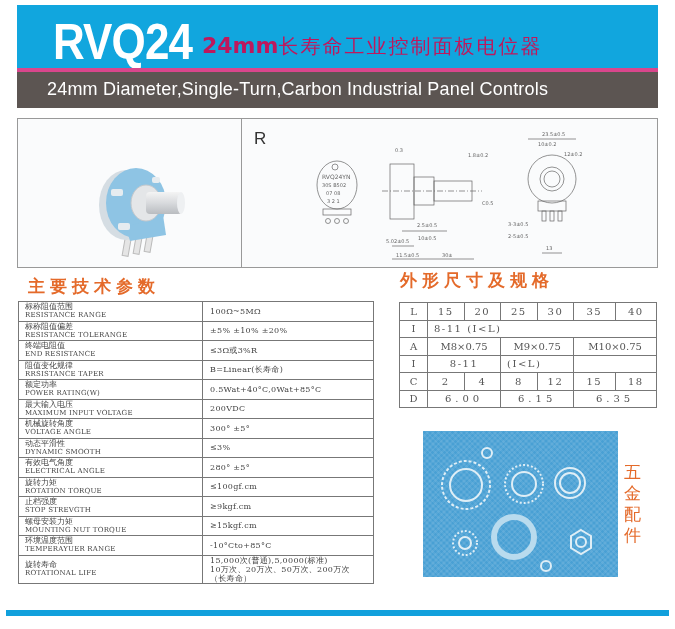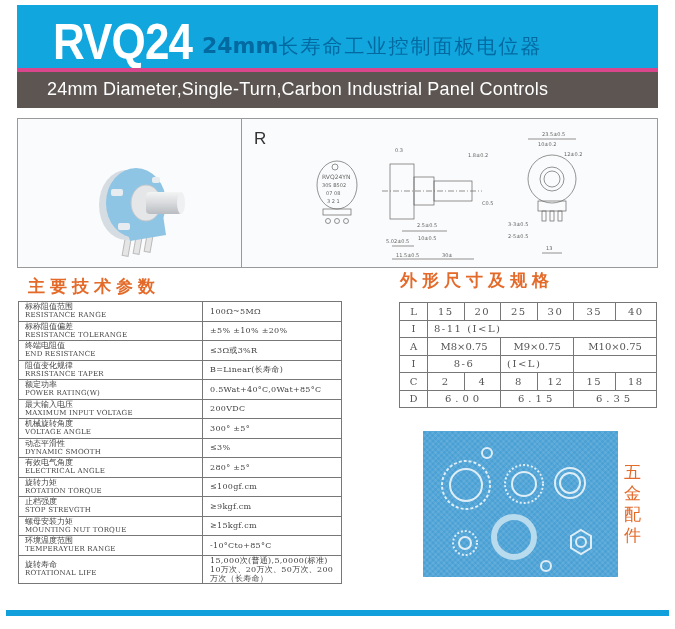--- a/index.html
+++ b/index.html
@@ -1,37 +1,37 @@
 <!DOCTYPE html>
 <html><head>
 <meta charset="utf-8">
 <style>
   * { box-sizing: border-box; margin: 0; padding: 0; }
   html, body { width: 675px; height: 629px; background: #ffffff; overflow: hidden; }
   body { position: relative; font-family: "DejaVu Sans", sans-serif; color: #333; }
 
   .header-blue { position: absolute; left: 17px; top: 5px; width: 641px; height: 87px; background: #11a6de; }
   .header-title { position: absolute; left: 53px; top: 13px; font-family: "Liberation Sans", sans-serif; font-weight: bold; font-size: 50px; color: #fff; letter-spacing: -1px; transform: scaleX(0.88); transform-origin: left top; }
-  .header-sub { position: absolute; left: 202px; top: 33px; font-family: "DejaVu Sans", sans-serif; font-weight: bold; font-size: 22px; color: #0369a1; }
+  .header-sub { position: absolute; left: 202px; top: 33px; font-family: "DejaVu Sans", sans-serif; font-weight: bold; font-size: 22px; color: #be185d; }
   .header-sub .cn { font-weight: normal; font-size: 20px; letter-spacing: 2px; }
   .pink-stripe { position: absolute; left: 17px; top: 68px; width: 641px; height: 4px; background: #d9468c; }
   .gray-band { position: absolute; left: 17px; top: 72px; width: 641px; height: 36px; background: #5c5552; }
   .gray-text { position: absolute; left: 47px; top: 79px; font-family: "Liberation Sans", sans-serif; font-size: 18px; color: #fff; letter-spacing: 0.2px; }
 
   .img-box { position: absolute; top: 118px; height: 150px; border: 1px solid #999; background: #fafbfc; }
   .photo-box { left: 17px; width: 225px; }
   .draw-box { left: 242px; width: 416px; border-left: none; }
   .r-label { position: absolute; left: 12px; top: 10px; font-family: "Liberation Sans", sans-serif; font-size: 17px; color: #333; }
 
   .section-title { position: absolute; font-size: 17px; color: #e46a2a; letter-spacing: 5px; font-weight: bold; }
   .sec1 { left: 28px; top: 275px; }
   .sec2 { left: 400px; top: 269px; }
 
   table { border-collapse: collapse; position: absolute; }
-  .spec-table { left: 18px; top: 301px; width: 324px; }
+  .spec-table { left: 18px; top: 301px; width: 356px; }
   .spec-table td { border: 1px solid #777; font-family: "DejaVu Serif", serif; color: #444; vertical-align: middle; }
   .spec-table td.k { width: 184px; padding: 0 6px; height: 19.5px; line-height: 9px; font-size: 8px; }
   .spec-table td.k .cn { display: block; font-size: 8px; }
   .spec-table td.k .en { display: block; font-size: 7px; letter-spacing: 0.2px; }
   .spec-table td.v { padding: 0 7px; font-size: 8px; letter-spacing: 0.3px; }
   .spec-table td.v .v2 { display: block; line-height: 9px; }
 
   .dim-table { left: 399px; top: 302px; width: 258px; }
   .dim-table td { border: 1px solid #777; font-family: "DejaVu Serif", serif; font-size: 10px; color: #555; height: 17.5px; text-align: center; letter-spacing: 1.5px; }
   .dim-table td.h { width: 28px; letter-spacing: 0; }
@@ -253,21 +253,21 @@
     <td colspan="6" class="left">8-11  (I&lt;L)</td>
   </tr>
   <tr>
     <td class="h">A</td>
     <td colspan="2" style="letter-spacing:0">M8×0.75</td>
     <td colspan="2" style="letter-spacing:0">M9×0.75</td>
     <td colspan="2" style="letter-spacing:0">M10×0.75</td>
   </tr>
   <tr>
     <td class="h">I</td>
-    <td colspan="2">8-6</td>
+    <td colspan="2">8-11</td>
     <td colspan="2" class="left">(I&lt;L)</td>
     <td colspan="2"></td>
   </tr>
   <tr>
     <td class="h">C</td>
     <td>2</td>
     <td>4</td>
     <td>8</td>
     <td>12</td>
     <td>15</td>

